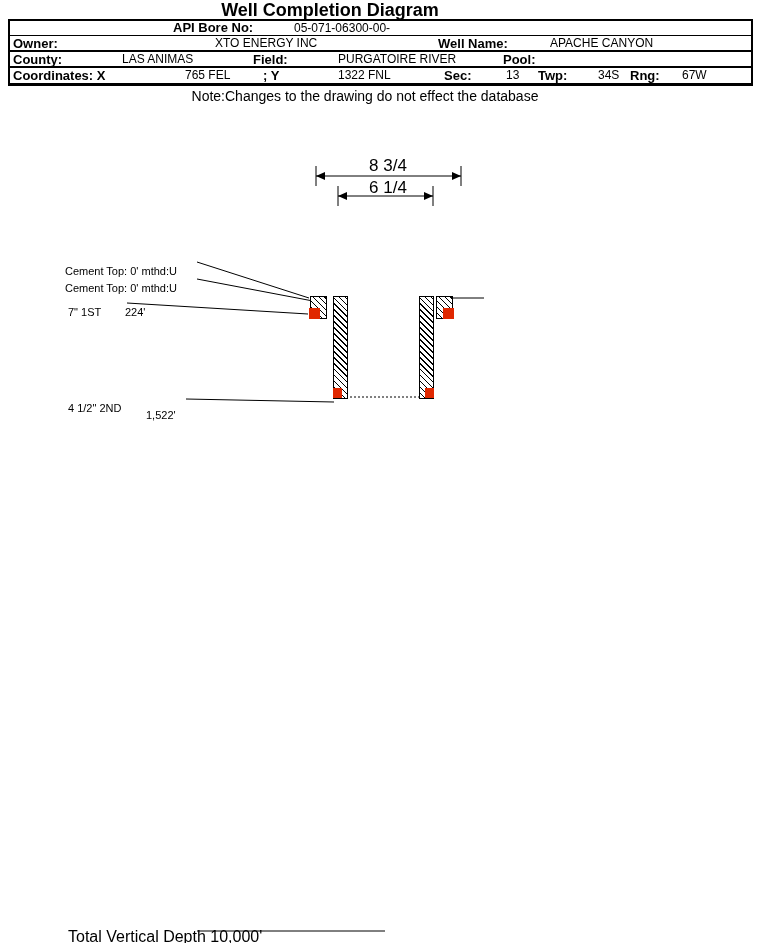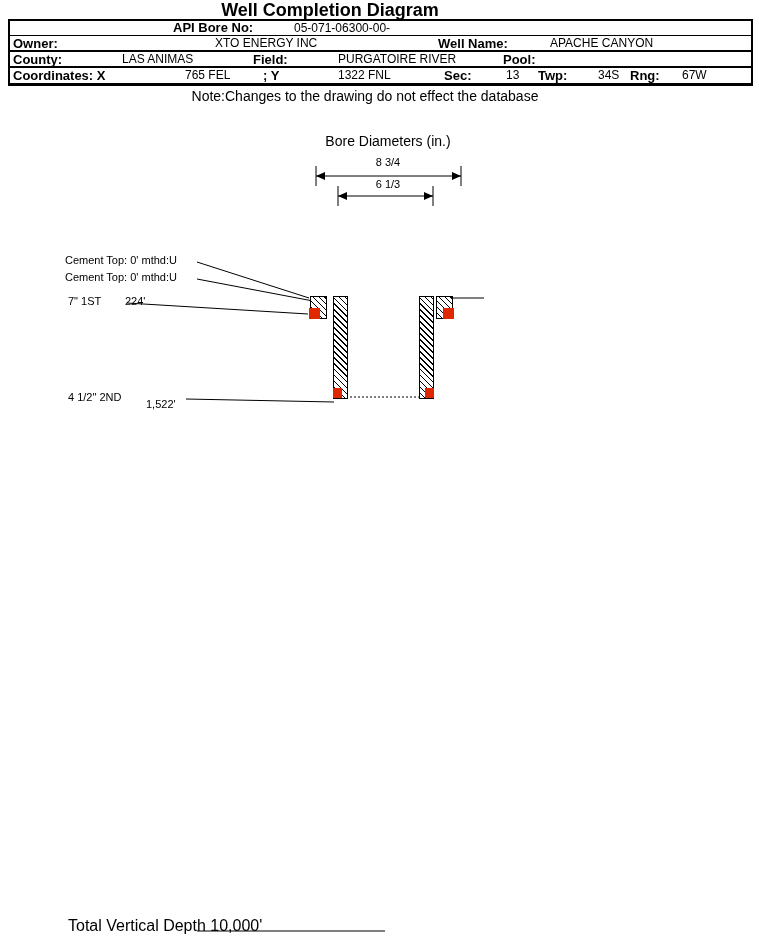--- a/index.html
+++ b/index.html
@@ -17,31 +17,31 @@
   .row1 { height:15px; line-height:14px; border-bottom:1px solid #000; }
   .row2 { height:16px; line-height:15px; border-bottom:2px solid #000; }
   .row3 { height:16px; line-height:15px; border-bottom:2px solid #000; }
   .row4 { height:15px; line-height:15px;text-decoration:underline; }
   .lbl { font-weight:bold; font-size:13px; }
   .val { font-size:12px; }
 
   .note { position:absolute; left:0; top:88px; width:730px; text-align:center; font-size:14px; }
 
   .bore-title { position:absolute; left:288px; top:133px; width:200px; text-align:center; font-size:14px; }
-  .dim-label { position:absolute; left:358px; width:60px; text-align:center; font-size:11px; }
+  .dim-label { position:absolute; left:358px; width:60px; text-align:center; font-size:17px; }
 
   .draw { position:absolute; left:0; top:0; pointer-events:none; }
   .draw line { stroke:#000; stroke-width:1; }
   .draw polygon { fill:#000; }
 
   .casing { position:absolute; border:1px solid #000;
             background:repeating-linear-gradient(45deg, #fff 0px, #fff 3px, #000 3px, #000 4.2px); }
   .shoe { position:absolute; background:#e02800; }
 
-  .ann { position:absolute; font-size:11px; white-space:nowrap; }
+  .ann { position:absolute; font-size:11px; white-space:nowrap;margin-top:11px; }
 </style>
 </head>
 <body>
 
 <div class="page">
 
   <div class="page-title">Well Completion Diagram</div>
 
   <div class="hdr-table">
     <div class="hdr-row row1">
@@ -71,23 +71,22 @@
       <span class="val" style="left:496px">13</span>
       <span class="lbl" style="left:528px">Twp:</span>
       <span class="val" style="left:588px">34S</span>
       <span class="lbl" style="left:620px">Rng:</span>
       <span class="val" style="left:672px">67W</span>
     </div>
   </div>
 
   <div class="note">Note:Changes to the drawing do not effect the database</div>
 
-  <div class="bore-title">Bore Diameters (in.)</div>
   <div class="dim-label" style="top:156px">8 3/4</div>
-  <div class="dim-label" style="top:178px">6 1/3</div>
+  <div class="dim-label" style="top:178px">6 1/4</div>
 
   <svg class="draw" width="759" height="943" viewBox="0 0 759 943">
 
     <line x1="316" y1="166" x2="316" y2="186"></line>
     <line x1="461" y1="166" x2="461" y2="186"></line>
     <line x1="316" y1="176" x2="461" y2="176"></line>
     <polygon points="316,176 325,172 325,180"></polygon>
     <polygon points="461,176 452,172 452,180"></polygon>
 
     <line x1="338" y1="186" x2="338" y2="206"></line>

